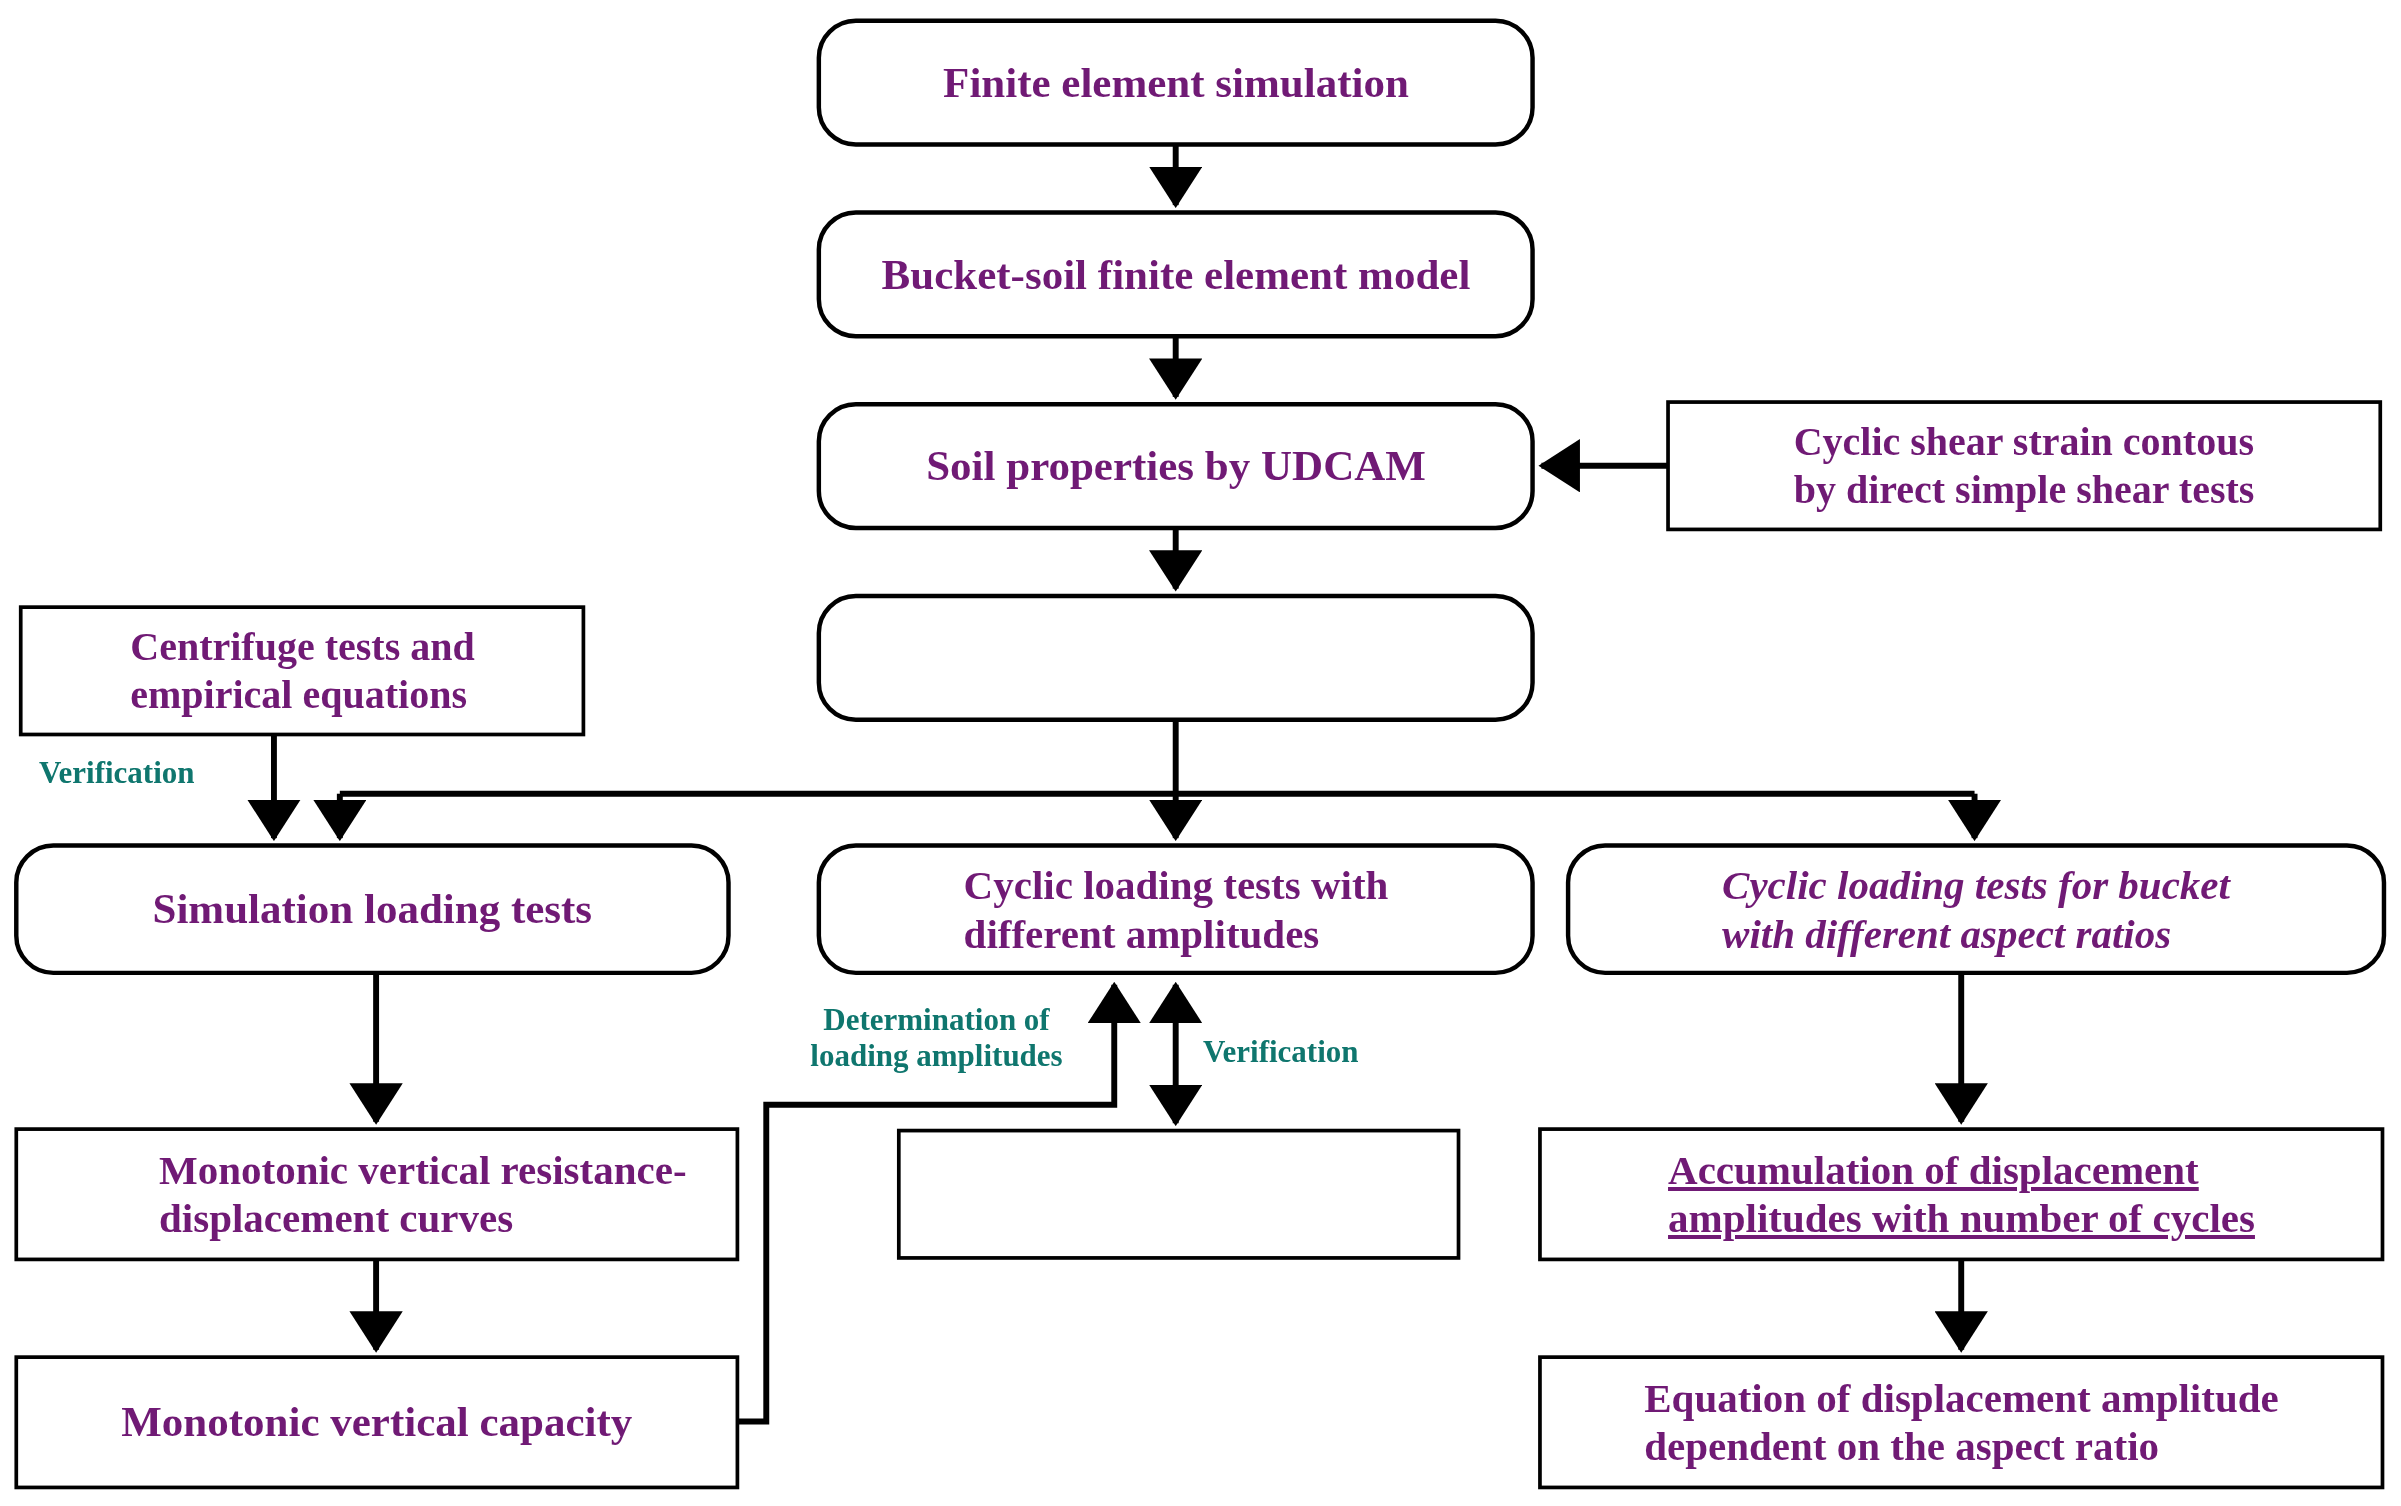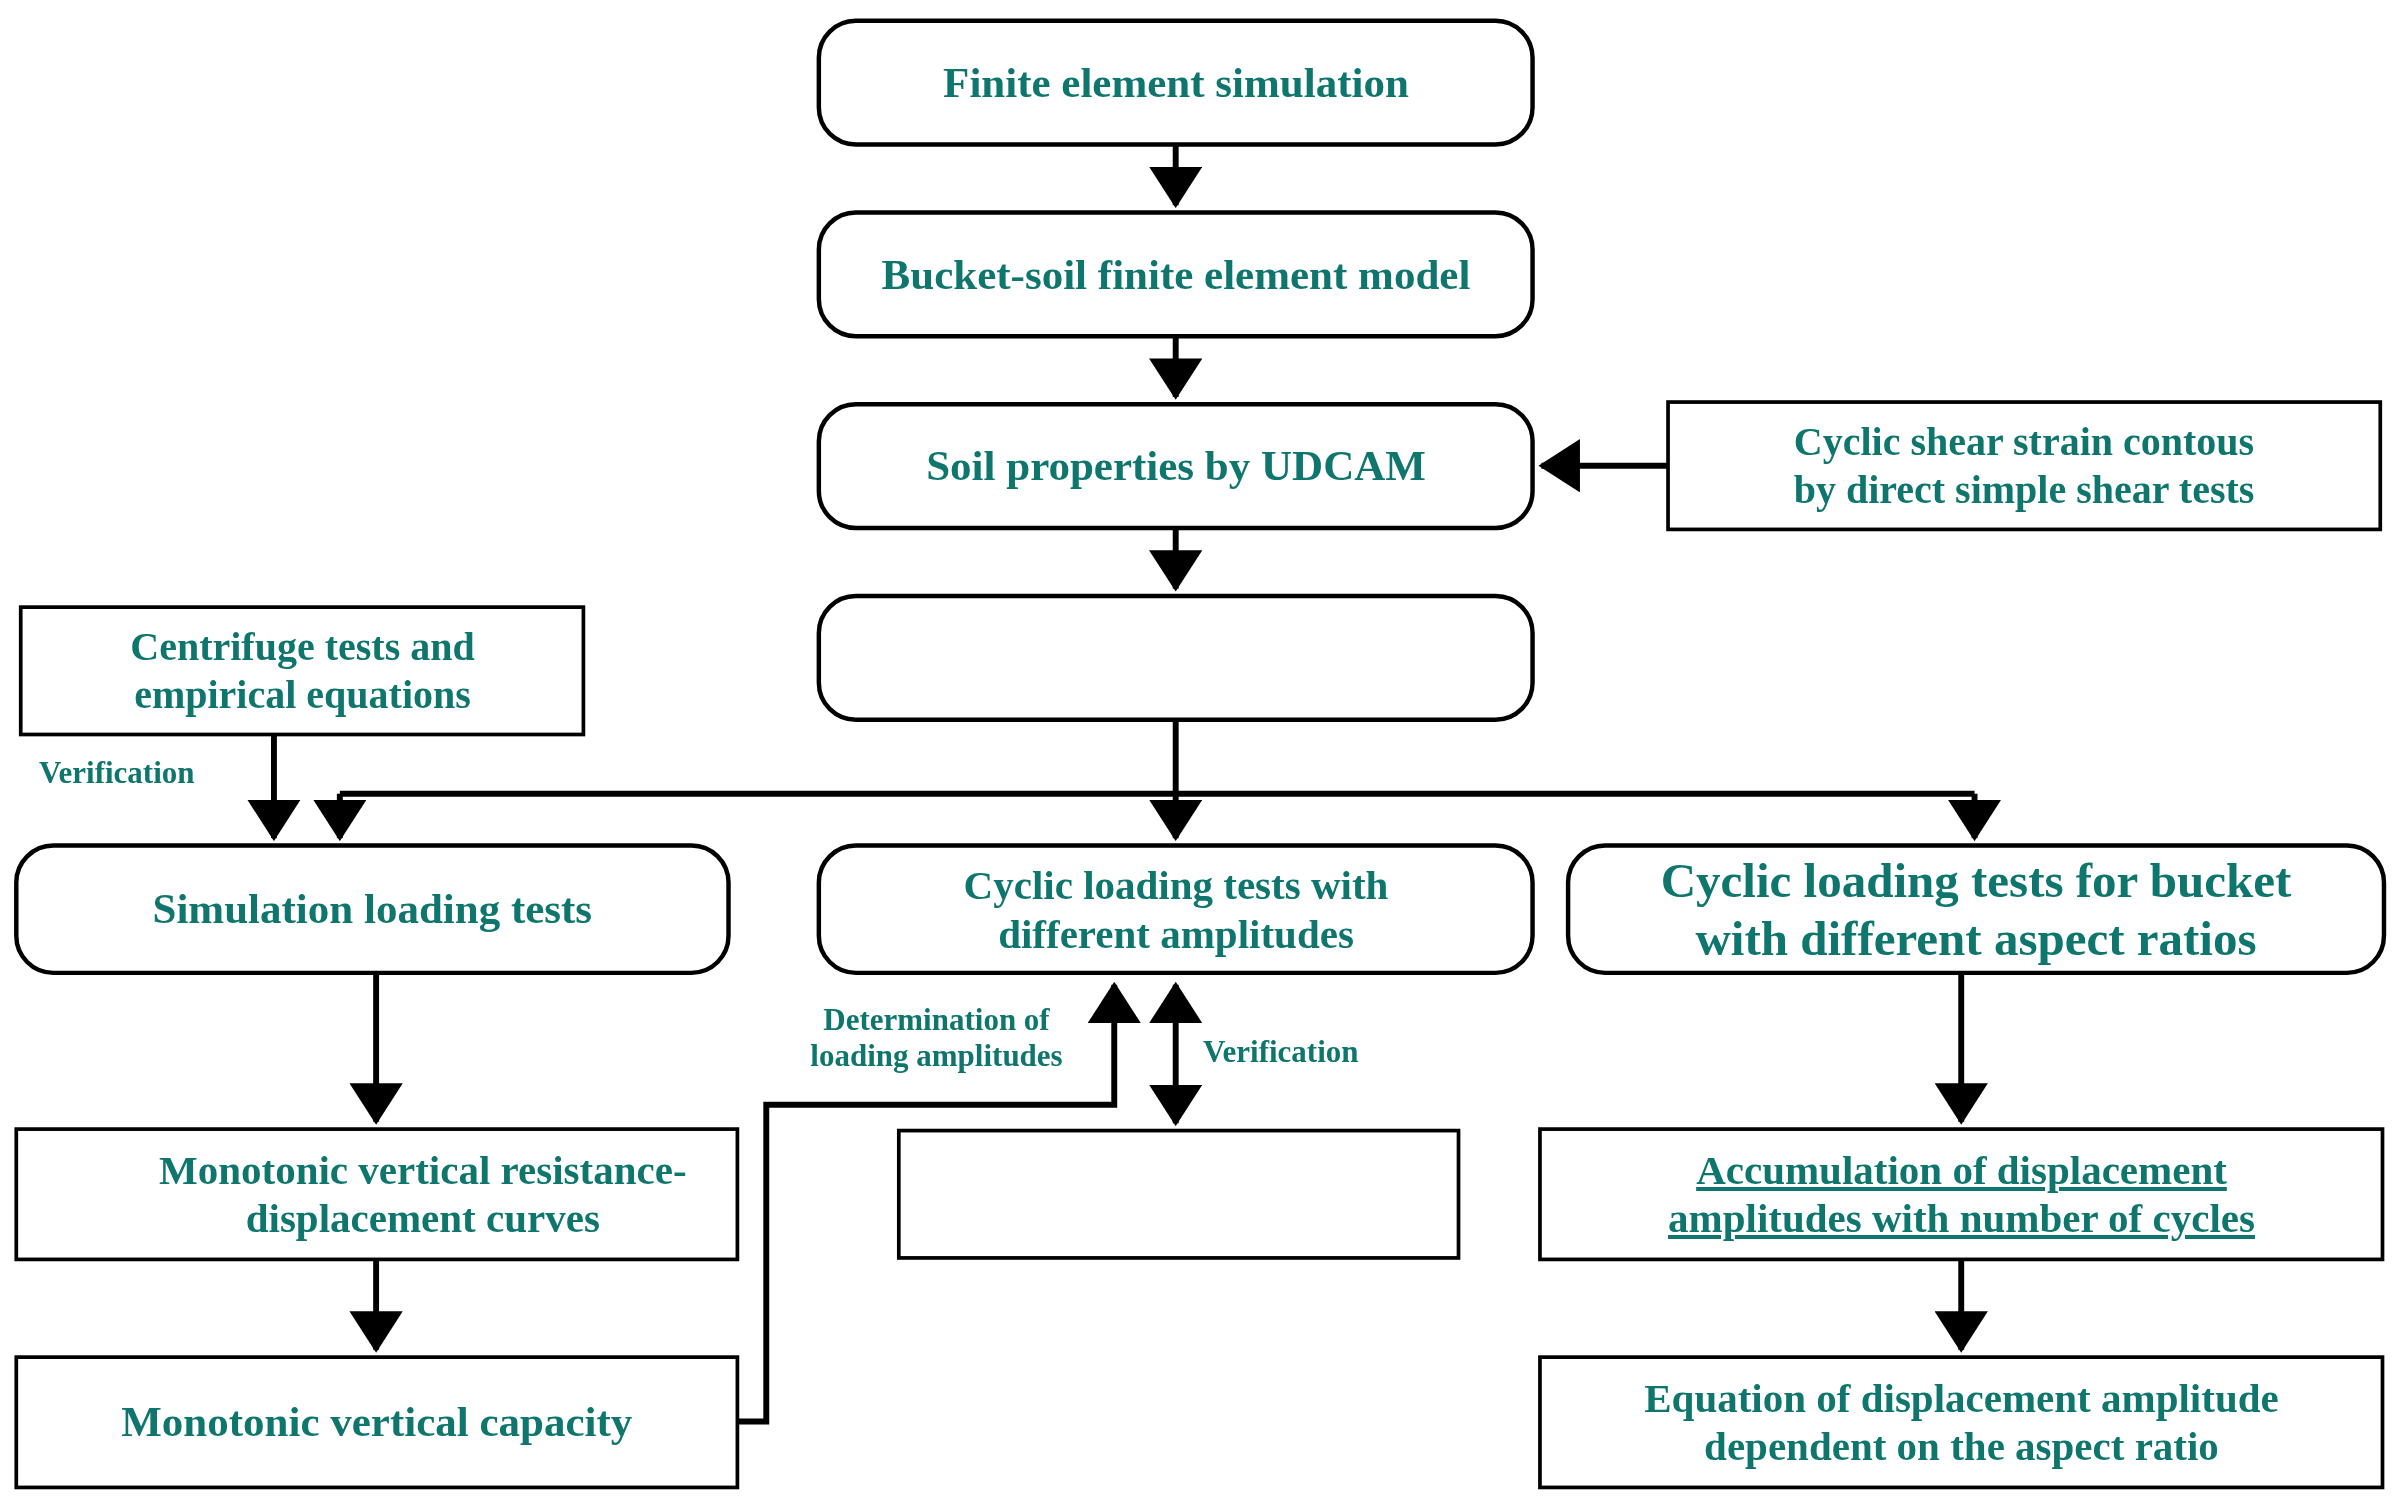--- a/index.html
+++ b/index.html
@@ -40,23 +40,23 @@
     stroke: #000000;
     stroke-width: 8;
     fill: none;
     stroke-linecap: butt;
   }
   .node-label {
     position: absolute;
     display: flex;
     align-items: center;
     justify-content: center;
-    text-align: center;
+    text-align: left;
     font-weight: bold;
-    color: #0f766e;
+    color: #701a75;
     line-height: 1.18;
     font-family: "Liberation Serif", "DejaVu Serif", serif;
     pointer-events: none;
     white-space: pre-line;
   }
   .edge-label {
     position: absolute;
     font-weight: bold;
     color: #0f766e;
     font-family: "Liberation Serif", "DejaVu Serif", serif;
@@ -148,21 +148,21 @@
 
 
   <div class="node-label" style="left:21px; top:607px; width:563px; height:127px; font-size:40px;">Centrifuge tests and
 empirical equations</div>
 
   <div class="node-label" style="left:16.3px; top:846px; width:712px; height:127px; font-size:43px;">Simulation loading tests</div>
 
   <div class="node-label" style="left:819px; top:846px; width:714px; height:127px; font-size:41px;">Cyclic loading tests with
 different amplitudes</div>
 
-  <div class="node-label" style="left:1568px; top:846px; width:816px; height:127px; font-size:49px;">Cyclic loading tests for bucket
+  <div class="node-label" style="left:1568px; top:846px; width:816px; height:127px; font-size:41px;font-style:italic;">Cyclic loading tests for bucket
 with different aspect ratios</div>
 
   <div class="node-label" style="left:16.3px; top:1129px; width:721px; height:130px; font-size:41px;padding-left:46px;">Monotonic vertical resistance-
 displacement curves</div>
 
 
   <div class="node-label" style="left:1540px; top:1129px; width:843px; height:130px; font-size:41px;text-decoration:underline;">Accumulation of displacement
 amplitudes with number of cycles</div>
 
   <div class="node-label" style="left:16.3px; top:1357px; width:721px; height:130px; font-size:43px;">Monotonic vertical capacity</div>

